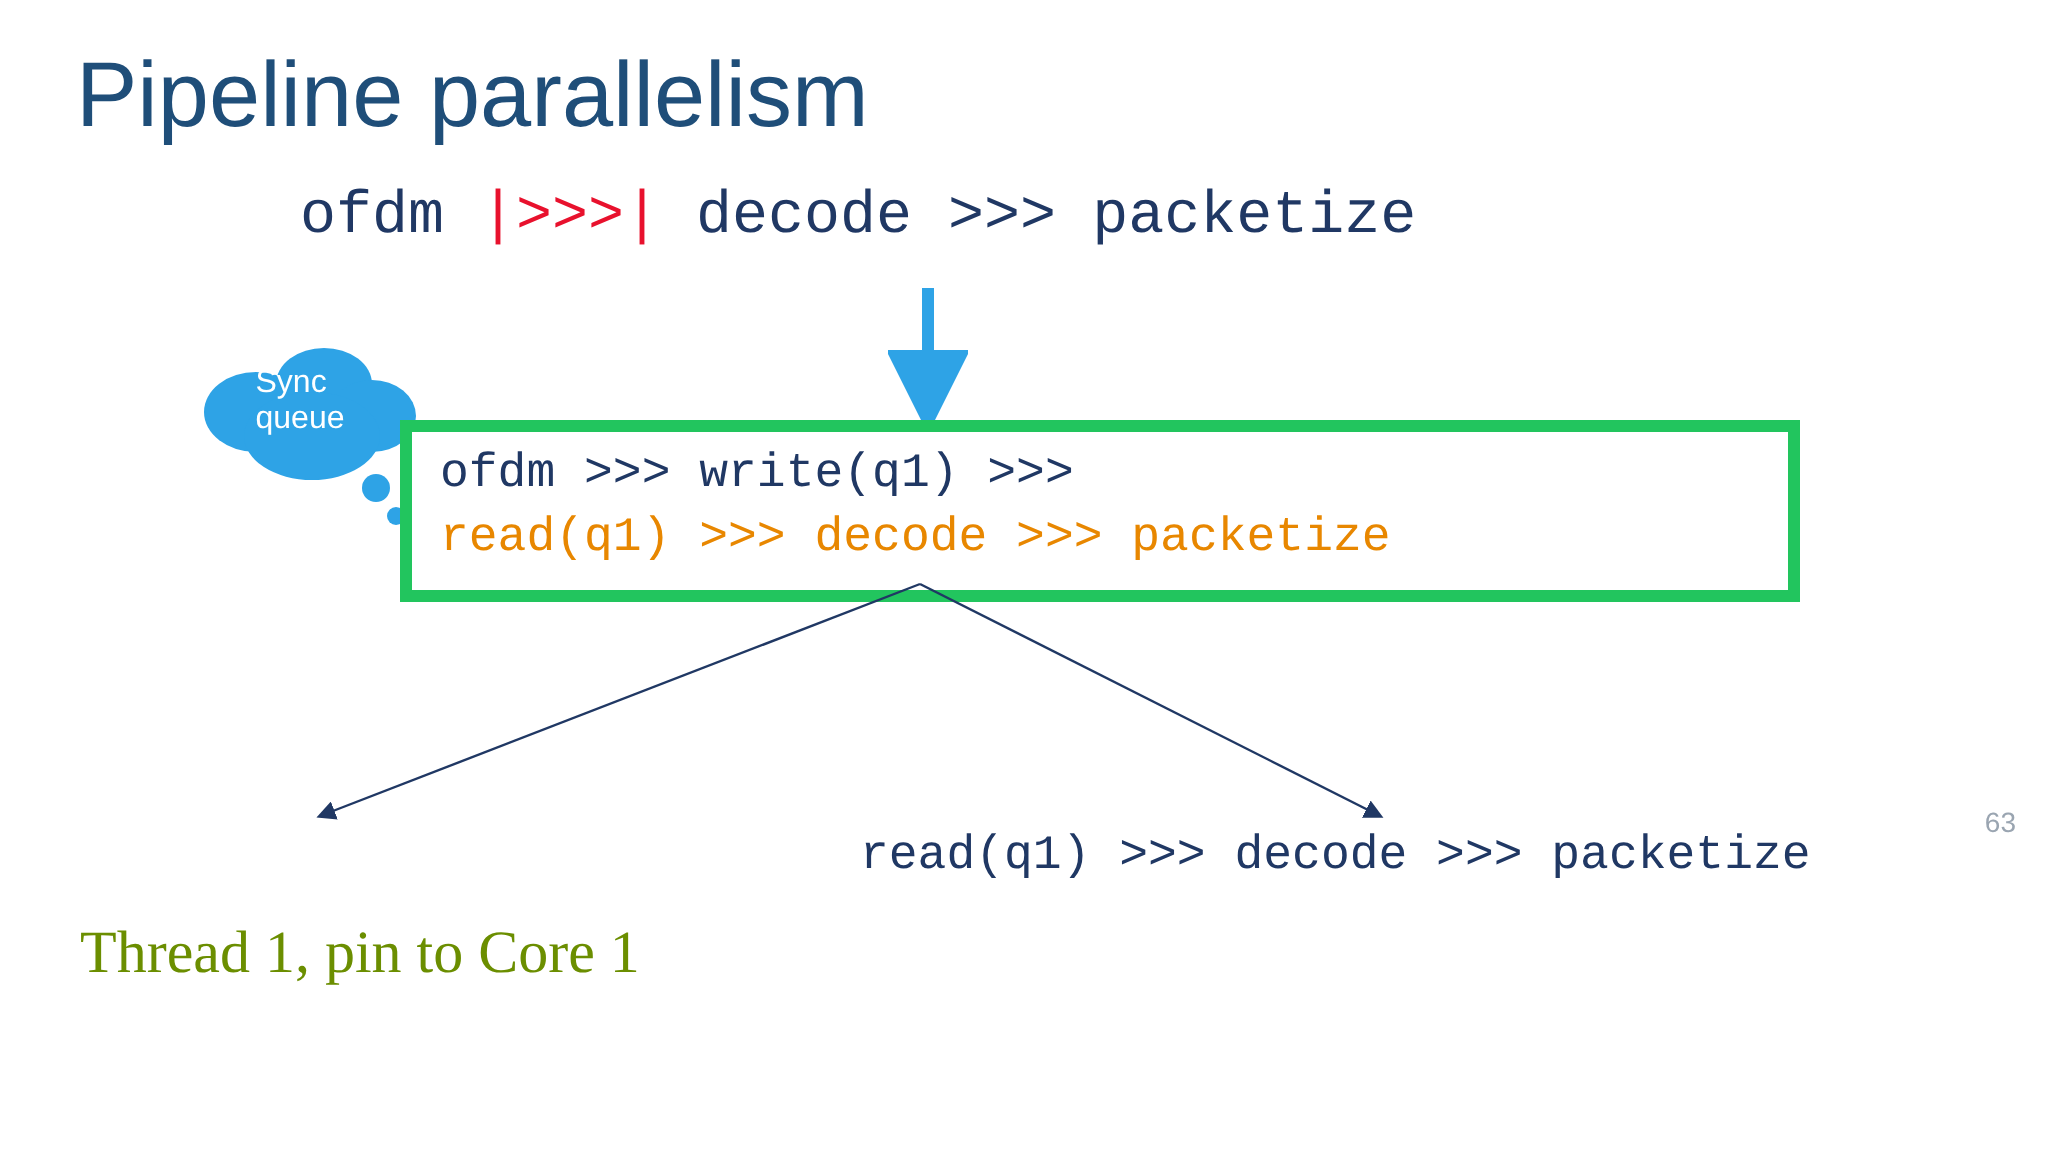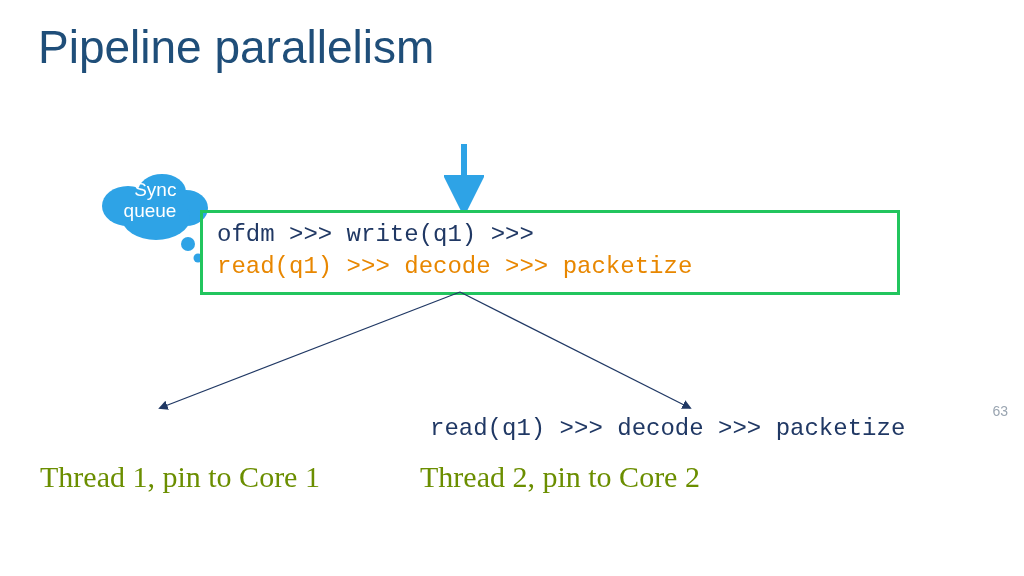--- a/index.html
+++ b/index.html
@@ -6,37 +6,40 @@
   html, body { width: 1024px; height: 576px; background: #fff; font-family: "Segoe UI", Arial, sans-serif; overflow: hidden; }
   .slide { position: relative; width: 1024px; height: 429px; }
   .title { position: absolute; left: 38px; top: 20px; font-size: 46px; font-weight: 300; color: #1f4e79; }
   .code { font-family: Consolas, "Courier New", monospace; }
   .c-navy { color: #203864; }
   .c-red  { color: #e8112d; }
   .c-orange { color: #e88700; }
   .c-olive { color: #6b8e00; font-family: Liberation Serif, serif; }
   .topcode { position: absolute; left: 150px; top: 92px; font-size: 30px; font-weight: 400; }
   .arrow-down { position: absolute; left: 444px; top: 140px; }
-  .codebox { position: absolute; left: 200px; top: 210px; width: 700px; border: 3px solid #22c55e; padding: 6px 14px 8px 14px; font-size: 24px; line-height: 1.35; }
+  .codebox { position: absolute; left: 200px; top: 210px; width: 700px; border: 6px solid #22c55e; padding: 6px 14px 8px 14px; font-size: 24px; line-height: 1.35; }
   .cloud-wrap { position: absolute; left: 90px; top: 166px; width: 120px; height: 100px; }
-  .cloud-text { position: absolute; left: 0; top: 0; width: 120px; height: 70px; display:flex; align-items:center; justify-content:center; color:#fff; font-size:19px; text-align:right; line-height:1.1; z-index: 2; }
+  .cloud-text { position: absolute; left: 0; top: 0; width: 120px; height: 70px; display:flex; align-items:center; justify-content:center; color:#fff; font-size:16px; text-align:left; line-height:1.1; z-index: 2; }
   .fork-svg { position: absolute; left: 80px; top: 290px; }
   .leaf1 { position: absolute; left: 50px; top: 415px; font-size: 24px; }
   .leaf2 { position: absolute; left: 430px; top: 415px; font-size: 24px; }
   .thread1 { position: absolute; left: 40px; top: 460px; font-size: 30px; }
   .thread2 { position: absolute; left: 420px; top: 460px; font-size: 30px; }
   .pagenum { position: absolute; right: 16px; bottom: 10px; font-size: 14px; color: #9aa5b1; }
 </style>
 </head>
 <body>
 
 <div class="slide">
 
   <div class="title">Pipeline parallelism</div>
 
+  <div class="topcode code">
+    <span class="c-navy">ofdm </span><span class="c-red">|&gt;&gt;&gt;|</span><span class="c-navy"> decode &gt;&gt;&gt; packetize</span>
+  </div>
 
   <svg class="arrow-down" width="40" height="70">
     <defs>
       <marker id="ahblue" viewBox="0 0 10 10" refX="5" refY="5" markerWidth="7" markerHeight="7" orient="auto-start-reverse">
         <path d="M 0 0 L 10 5 L 0 10 z" fill="#2ea3e6"></path>
       </marker>
     </defs>
     <line x1="20" y1="4" x2="20" y2="56" stroke="#2ea3e6" stroke-width="6" marker-end="url(#ahblue)"></line>
   </svg>
 
@@ -65,16 +68,15 @@
         <path d="M 0 0 L 10 5 L 0 10 z" fill="#203864"></path>
       </marker>
     </defs>
     <line x1="380" y1="2" x2="80" y2="118" stroke="#203864" stroke-width="1.2" marker-end="url(#ahnavy)"></line>
     <line x1="380" y1="2" x2="610" y2="118" stroke="#203864" stroke-width="1.2" marker-end="url(#ahnavy)"></line>
   </svg>
 
   <div class="leaf2 code c-navy">read(q1) &gt;&gt;&gt; decode &gt;&gt;&gt; packetize</div>
 
   <div class="thread1 c-olive">Thread 1, pin to Core 1</div>
-  <div class="thread2 c-olive">Thread 2, pin to Core 2</div>
 
   <div class="pagenum">63</div>
 </div>
 
 </body></html>

